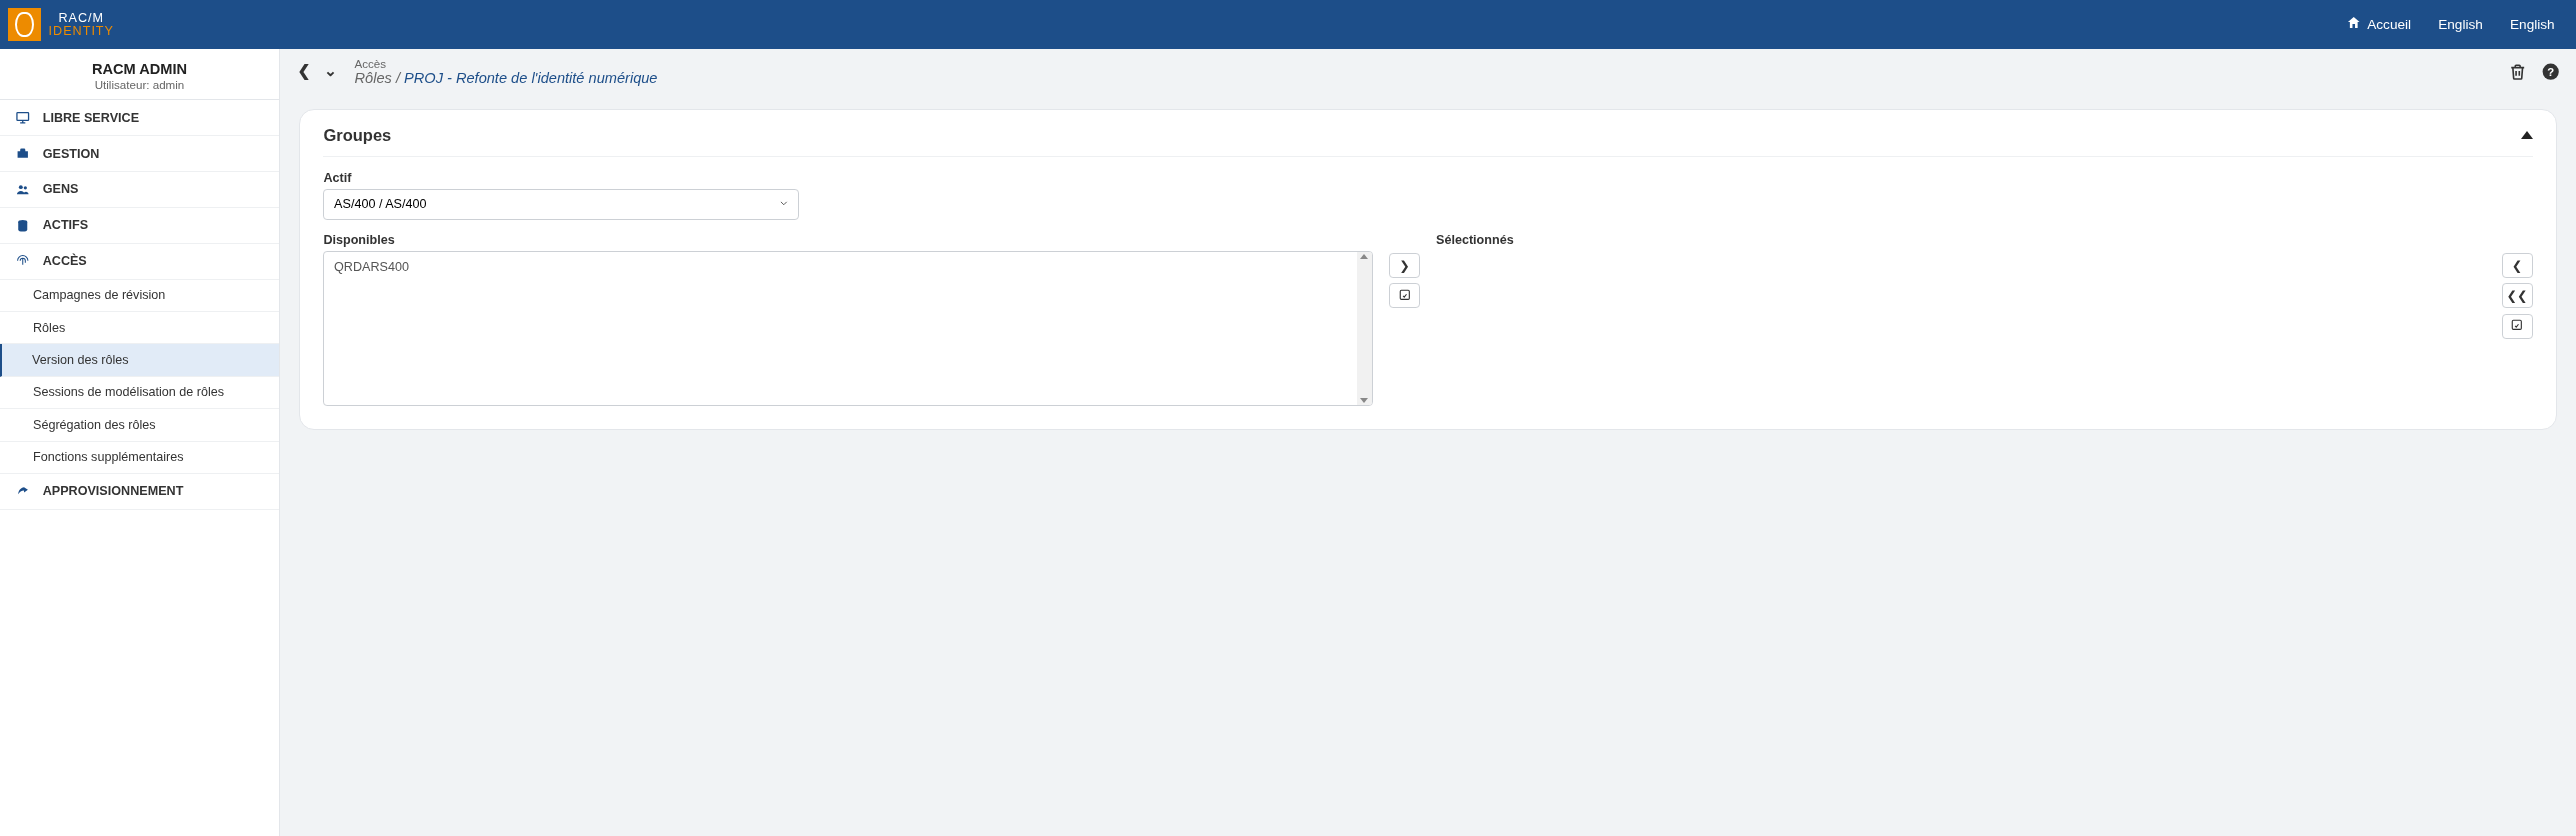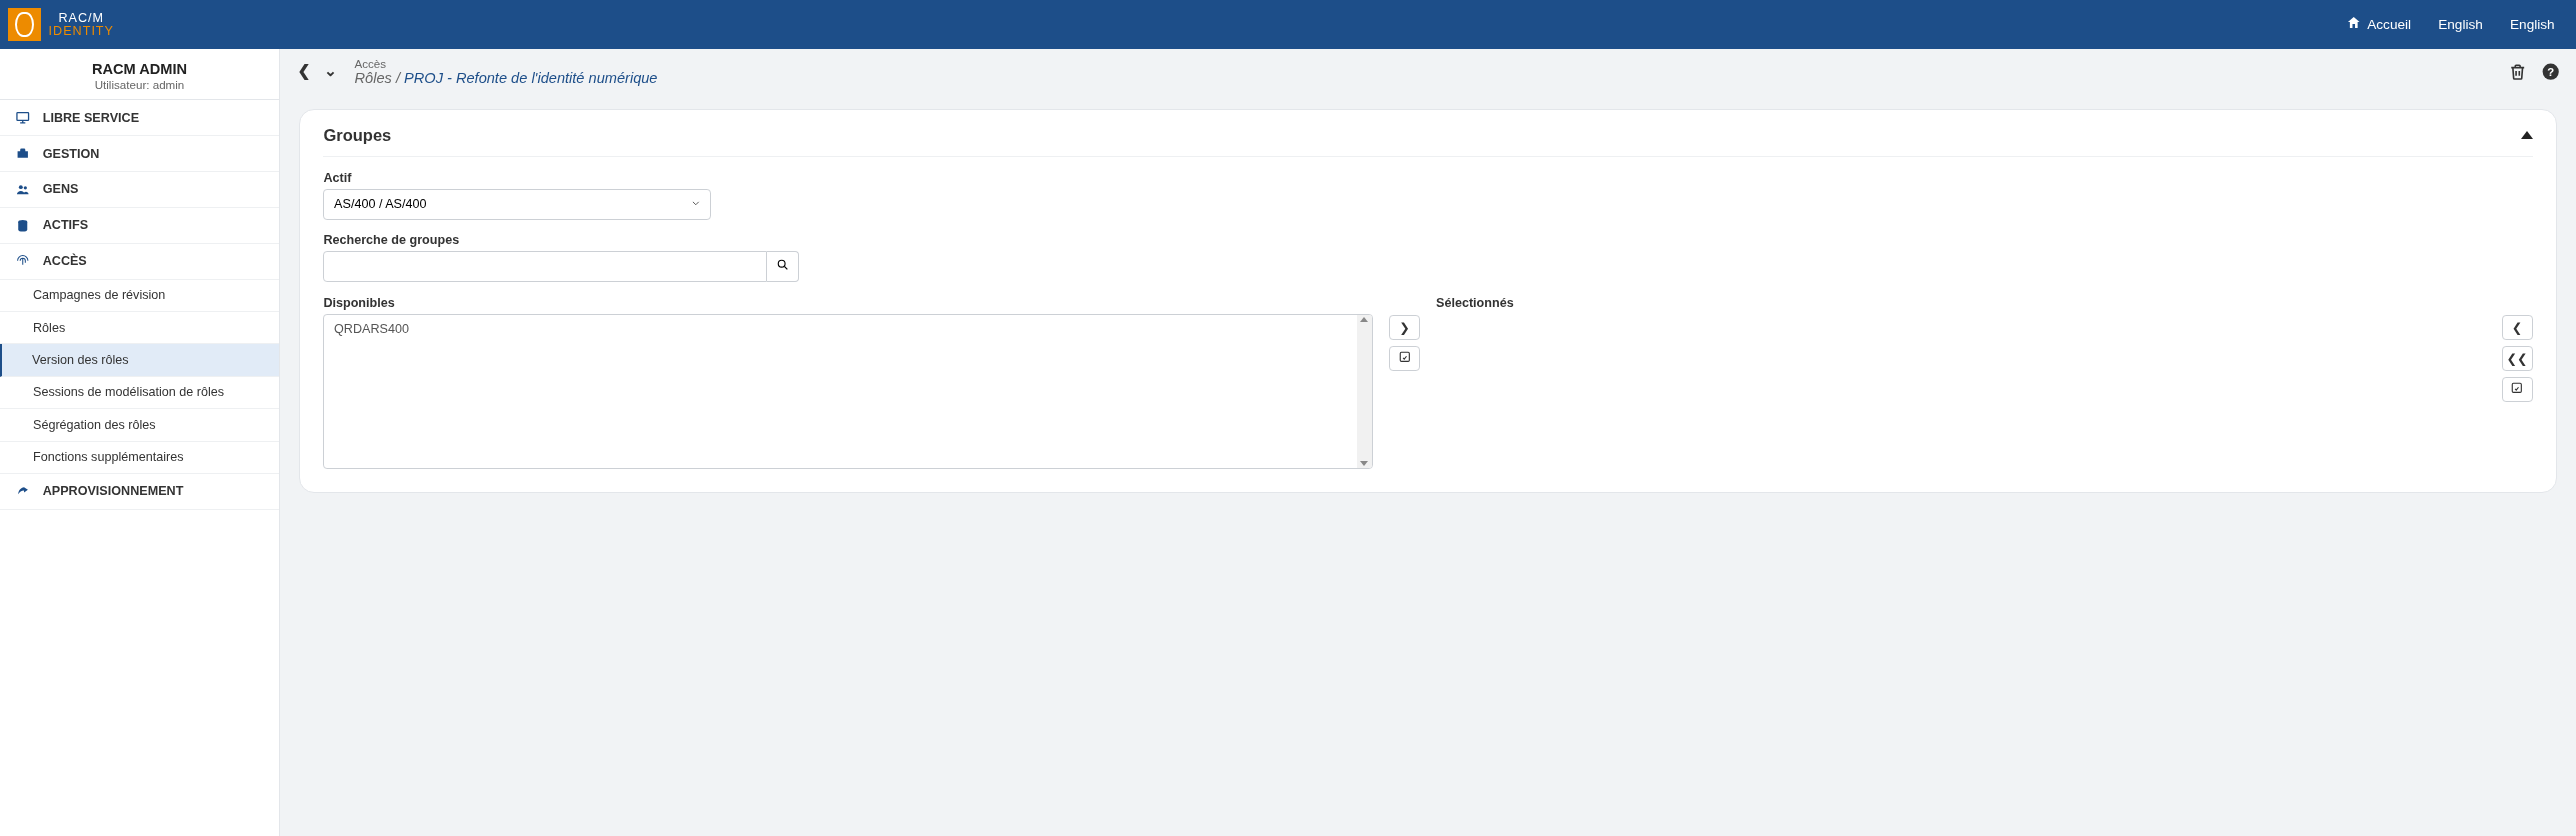--- a/index.html
+++ b/index.html
@@ -134,21 +134,21 @@
   width: 0; height: 0;
   border-left: 6.8px solid transparent;
   border-right: 6.8px solid transparent;
   border-bottom: 8.7px solid #222;
   cursor: pointer;
 }
 .form-label { font-size: 12.6px; font-weight: 600; color: #333; margin-bottom: 3.9px; }
 .form-row { margin-bottom: 13.6px; }
 .select-wrap {
   position: relative;
-  width: 388px;
+  width: 476px;
   text-decoration: underline;
 }
 .form-select, .form-input {
   width: 100%;
   height: 31px;
   border: 1px solid #ccd0d5;
   border-radius: 3.9px;
   padding: 3.9px 9.7px;
   font-size: 12.6px;
   background: #fff;
@@ -380,34 +380,20 @@
             <option>AS/400 / AS/400</option>
           </select>
           <span class="select-caret">
             <svg width="11.6" height="11.6" viewBox="0 0 24 24" fill="none" stroke="currentColor" stroke-width="2">
                 <path d="M6 9l6 6 6-6"></path>
               </svg>
           </span>
         </div>
       </div>
 
-      <div class="form-row">
-        <div class="form-label">Recherche de groupes</div>
-        <div class="search-row">
-          <input type="text" class="form-input" style="">
-          <button class="search-btn">
-            <span>
-              <svg width="13.6" height="13.6" viewBox="0 0 24 24" fill="none" stroke="currentColor" stroke-width="2">
-                  <circle cx="10" cy="10" r="6"></circle>
-                  <path d="M20 20l-5-5"></path>
-                </svg>
-            </span>
-          </button>
-        </div>
-      </div>
 
       <div class="dual-list">
         <div class="dl-col">
           <div class="form-label">Disponibles</div>
           <div class="dl-listwrap">
             <div class="dl-list" id="available-list">
                 <div class="dl-item">QRDARS400</div>
               </div>
             <div class="dl-scroll">
               <div class="tri up"></div>

